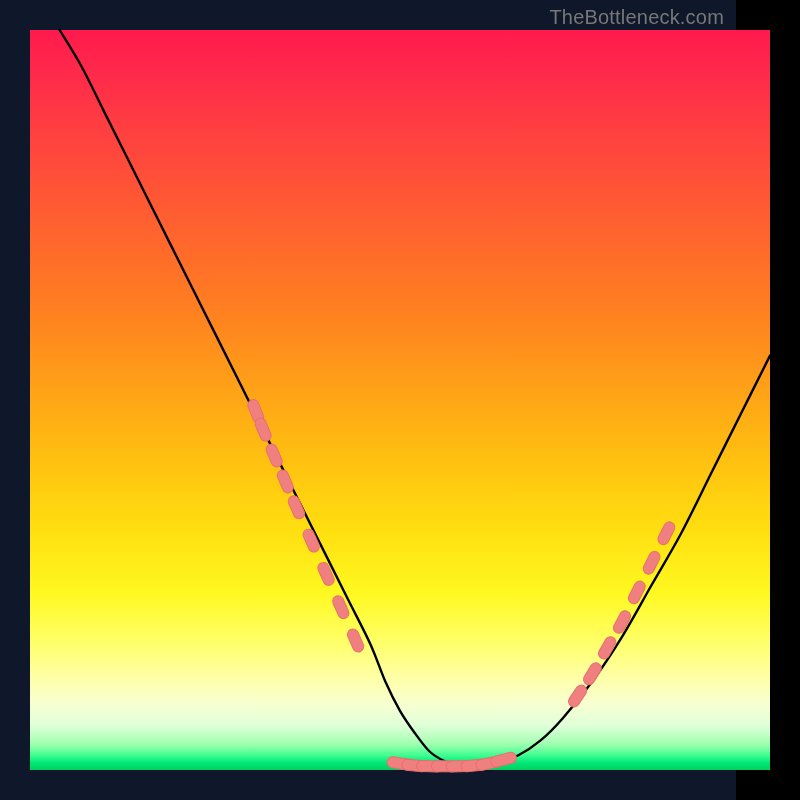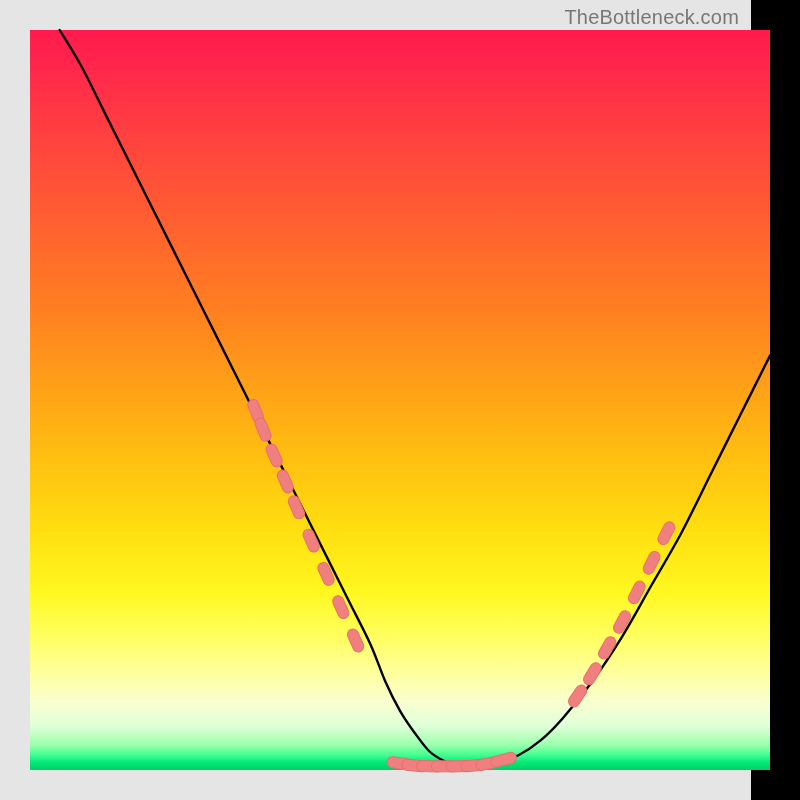--- a/index.html
+++ b/index.html
@@ -8,22 +8,21 @@
     width: 800px;
     height: 800px;
     background: #000;
     overflow: hidden;
     font-family: Arial, Helvetica, sans-serif;
   }
   .stage {
     position: relative;
     width: 736px;
     height: 800px;
-    background: #e5e5e5;
-    padding-left: 15px;
+    background: #0f172a;
   }
   .plot-area {
     position: absolute;
     left: 30px;
     top: 30px;
     width: 740px;
     height: 740px;
     
     background: linear-gradient(
       to bottom,

